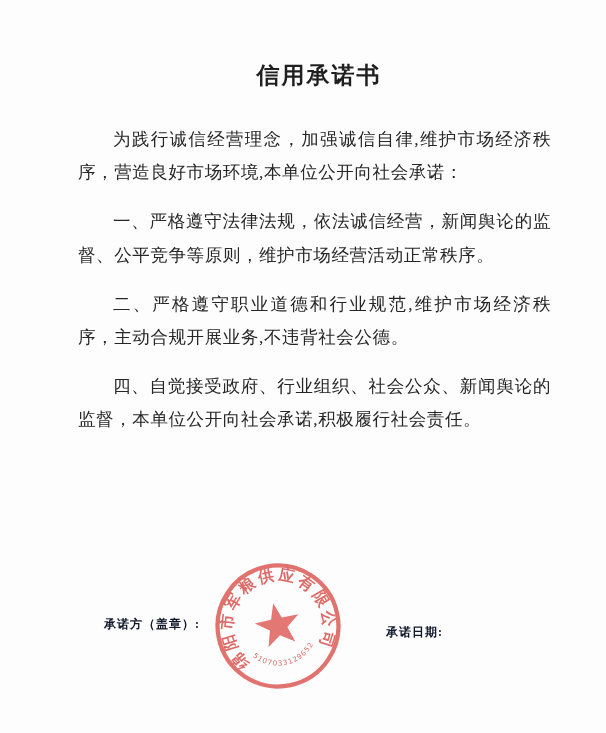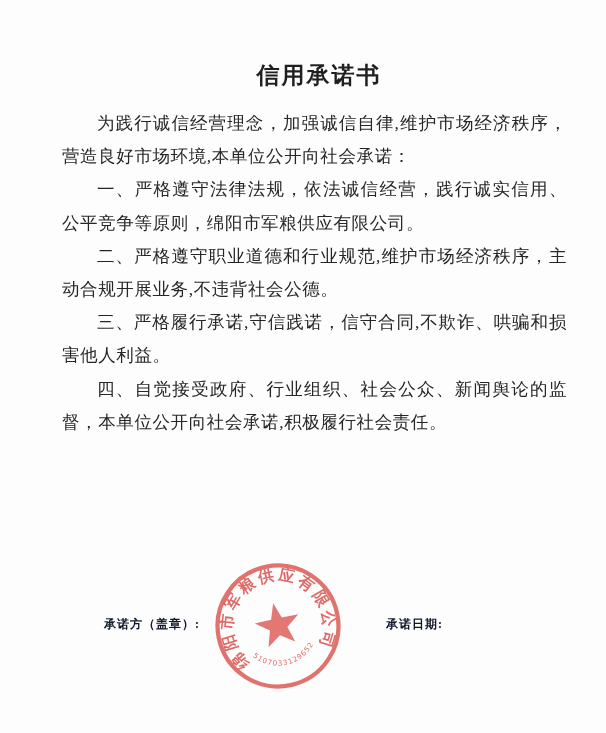--- a/index.html
+++ b/index.html
@@ -32,21 +32,21 @@
     position: absolute;
     top: 107px;
     left: 62px;
     width: 505px;
     font-size: 17.5px;
     line-height: 33.2px;
     letter-spacing: 0.6px;
     text-align: justify;
   }
   .doc-body p {
-    margin: 0;
+    margin: 16px;
     text-indent: 2em;
   }
   .footer-row {
     position: absolute;
     top: 607px;
     left: 0;
     width: 100%;
     height: 34px;
     line-height: 34px;
     font-size: 12px;
@@ -55,20 +55,21 @@
   }
   .promisor-label {
     position: absolute;
     left: 104px;
     letter-spacing: 1px;
   }
   .date-label {
     position: absolute;
     left: 386px;
     letter-spacing: 1px;
+    margin-top: 8px;
   }
   .stamp {
     position: absolute;
     left: 212px;
     top: 560px;
     width: 132px;
     height: 132px;
     opacity: 0.85;
   }
   .seal-company-text {
@@ -89,23 +90,22 @@
 </style>
 </head>
 <body>
 
 <div class="page">
 
   <h1 class="title">信用承诺书</h1>
 
   <div class="doc-body">
     <p>为践行诚信经营理念，加强诚信自律,维护市场经济秩序，营造良好市场环境,本单位公开向社会承诺：</p>
-    <p>一、严格遵守法律法规，依法诚信经营，践行诚实信用、公平竞争等原则，绵阳市军粮供应有限公司。</p>
+    <p>一、严格遵守法律法规，依法诚信经营，新闻舆论的监督、公平竞争等原则，维护市场经营活动正常秩序。</p>
     <p>二、严格遵守职业道德和行业规范,维护市场经济秩序，主动合规开展业务,不违背社会公德。</p>
-    <p>三、严格履行承诺,守信践诺，信守合同,不欺诈、哄骗和损害他人利益。</p>
     <p>四、自觉接受政府、行业组织、社会公众、新闻舆论的监督，本单位公开向社会承诺,积极履行社会责任。</p>
   </div>
 
   <div class="footer-row">
     <span class="promisor-label">承诺方（盖章）:</span>
     <span class="date-label">承诺日期:</span>
   </div>
 
   <svg class="stamp" viewBox="0 0 130 130" xmlns="http://www.w3.org/2000/svg">
     <g transform="rotate(-12 65 65)">

